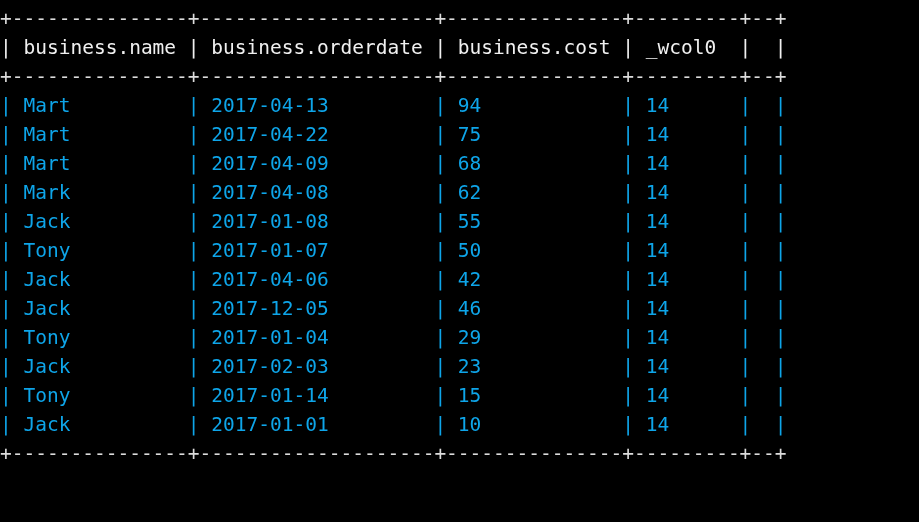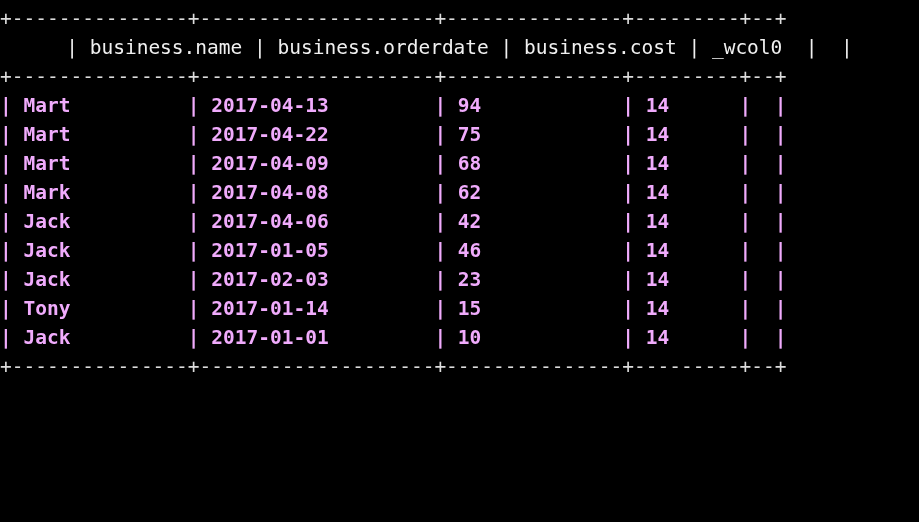--- a/index.html
+++ b/index.html
@@ -36,44 +36,45 @@
     color: #e8e8e8;
     margin: 0;
     padding: 0;
     font-variant-ligatures: none;
   }
   .rule-line {
     color: #dcdcdc;
   }
   .header-line {
     color: #f0f0f0;
-    text-align: center;
   }
   .data-line {
-    color: #f0abfc;
-    font-weight: bold;
+    color: #0ea5e9;
   }
   #terminal .pad-top {
     height: 4px;
     display: block;
   }
 </style>
 </head>
 <body>
 
 <div id="terminal">
   <span class="pad-top"></span>
   <div class="term-line rule-line">+---------------+--------------------+---------------+---------+--+</div>
   <div class="term-line header-line">| business.name | business.orderdate | business.cost | _wcol0  |  |</div>
   <div class="term-line rule-line">+---------------+--------------------+---------------+---------+--+</div>
   <div id="table-body">
       <div class="term-line data-line">| Mart          | 2017-04-13         | 94            | 14      |  |</div>
       <div class="term-line data-line">| Mart          | 2017-04-22         | 75            | 14      |  |</div>
       <div class="term-line data-line">| Mart          | 2017-04-09         | 68            | 14      |  |</div>
       <div class="term-line data-line">| Mark          | 2017-04-08         | 62            | 14      |  |</div>
+      <div class="term-line data-line">| Jack          | 2017-01-08         | 55            | 14      |  |</div>
+      <div class="term-line data-line">| Tony          | 2017-01-07         | 50            | 14      |  |</div>
       <div class="term-line data-line">| Jack          | 2017-04-06         | 42            | 14      |  |</div>
-      <div class="term-line data-line">| Jack          | 2017-01-05         | 46            | 14      |  |</div>
+      <div class="term-line data-line">| Jack          | 2017-12-05         | 46            | 14      |  |</div>
+      <div class="term-line data-line">| Tony          | 2017-01-04         | 29            | 14      |  |</div>
       <div class="term-line data-line">| Jack          | 2017-02-03         | 23            | 14      |  |</div>
       <div class="term-line data-line">| Tony          | 2017-01-14         | 15            | 14      |  |</div>
       <div class="term-line data-line">| Jack          | 2017-01-01         | 10            | 14      |  |</div>
     </div>
   <div class="term-line rule-line">+---------------+--------------------+---------------+---------+--+</div>
 </div>
 
 </body></html>

